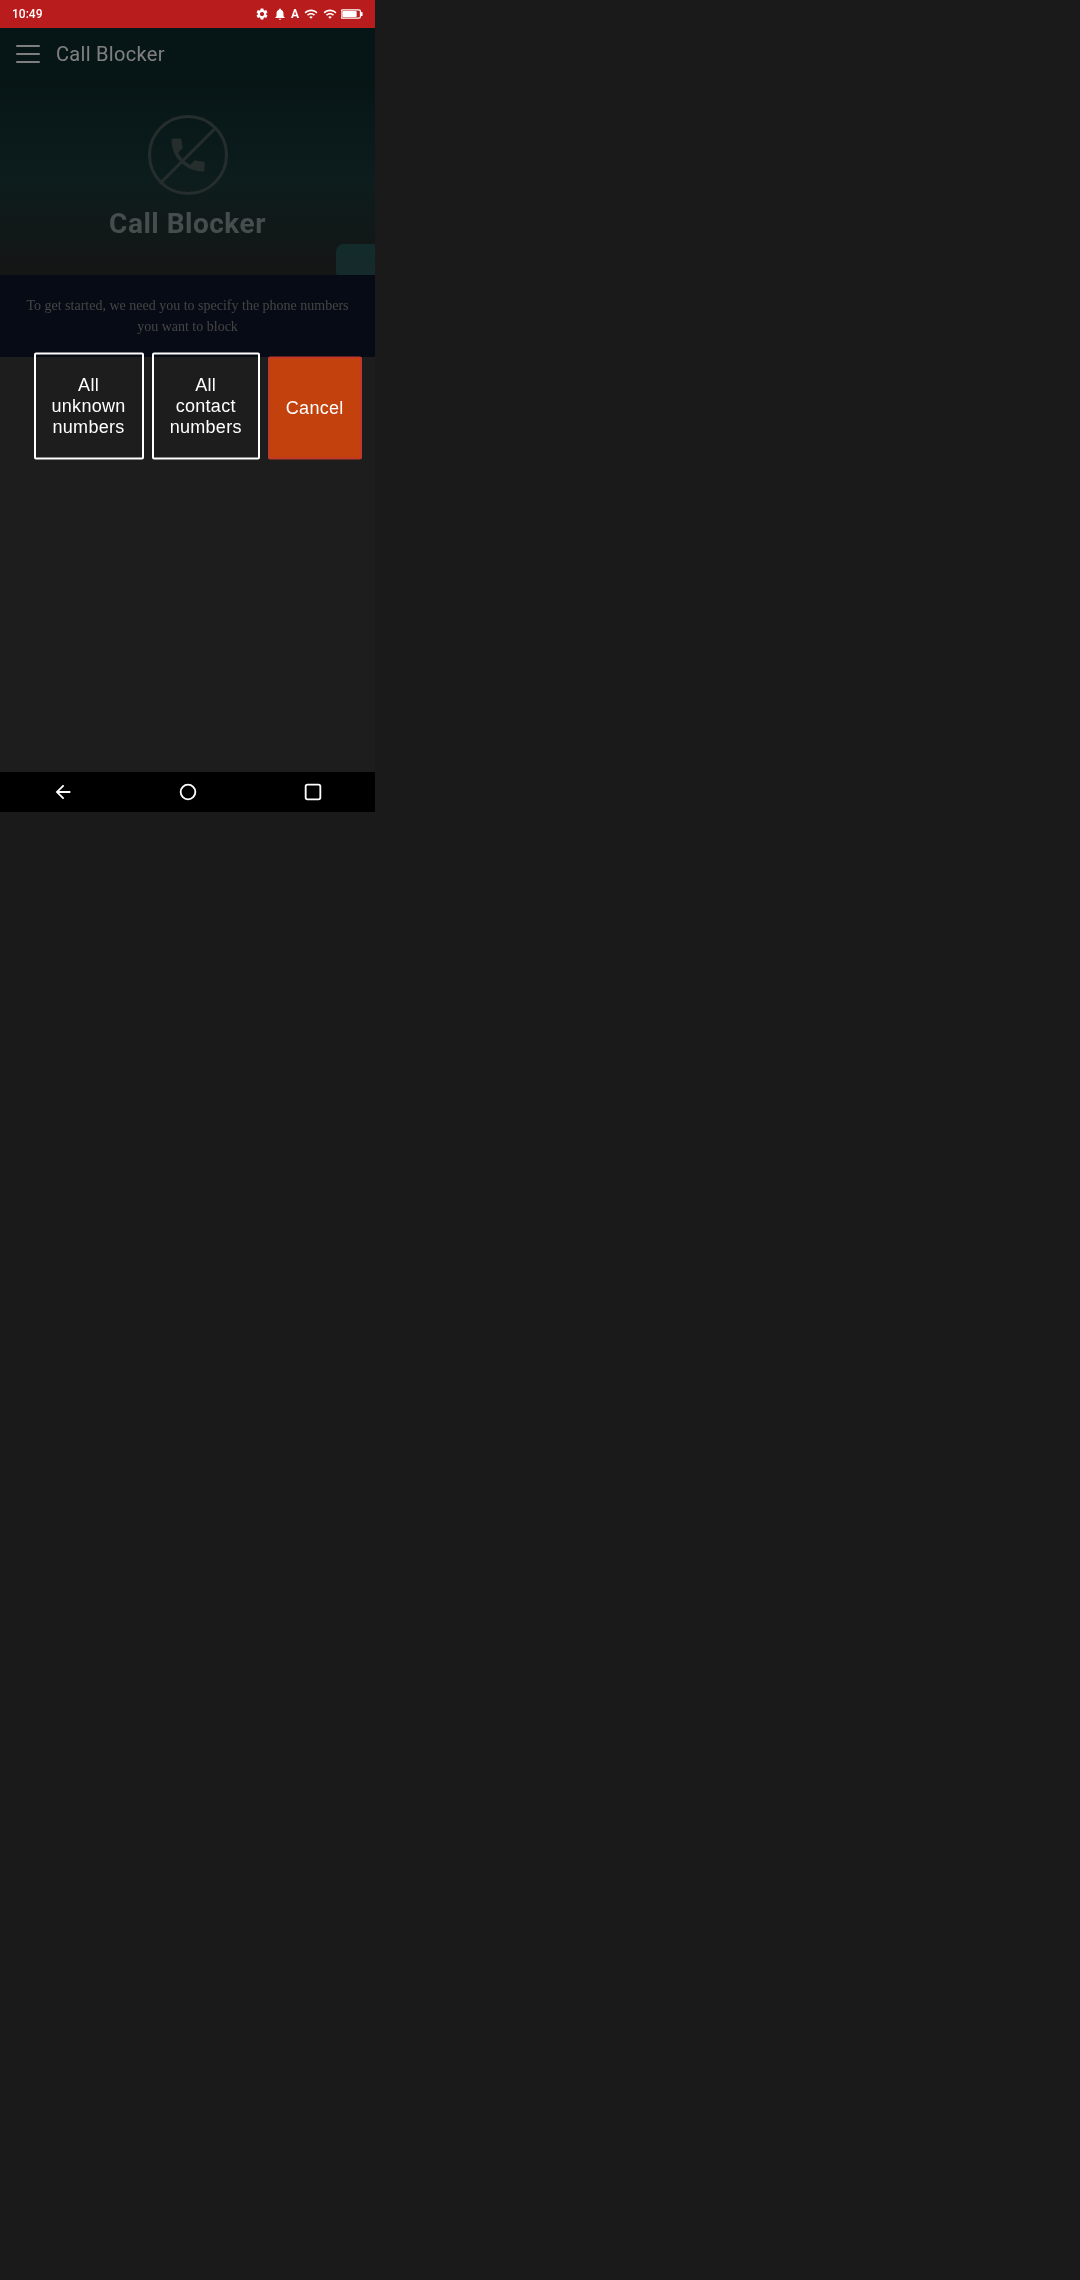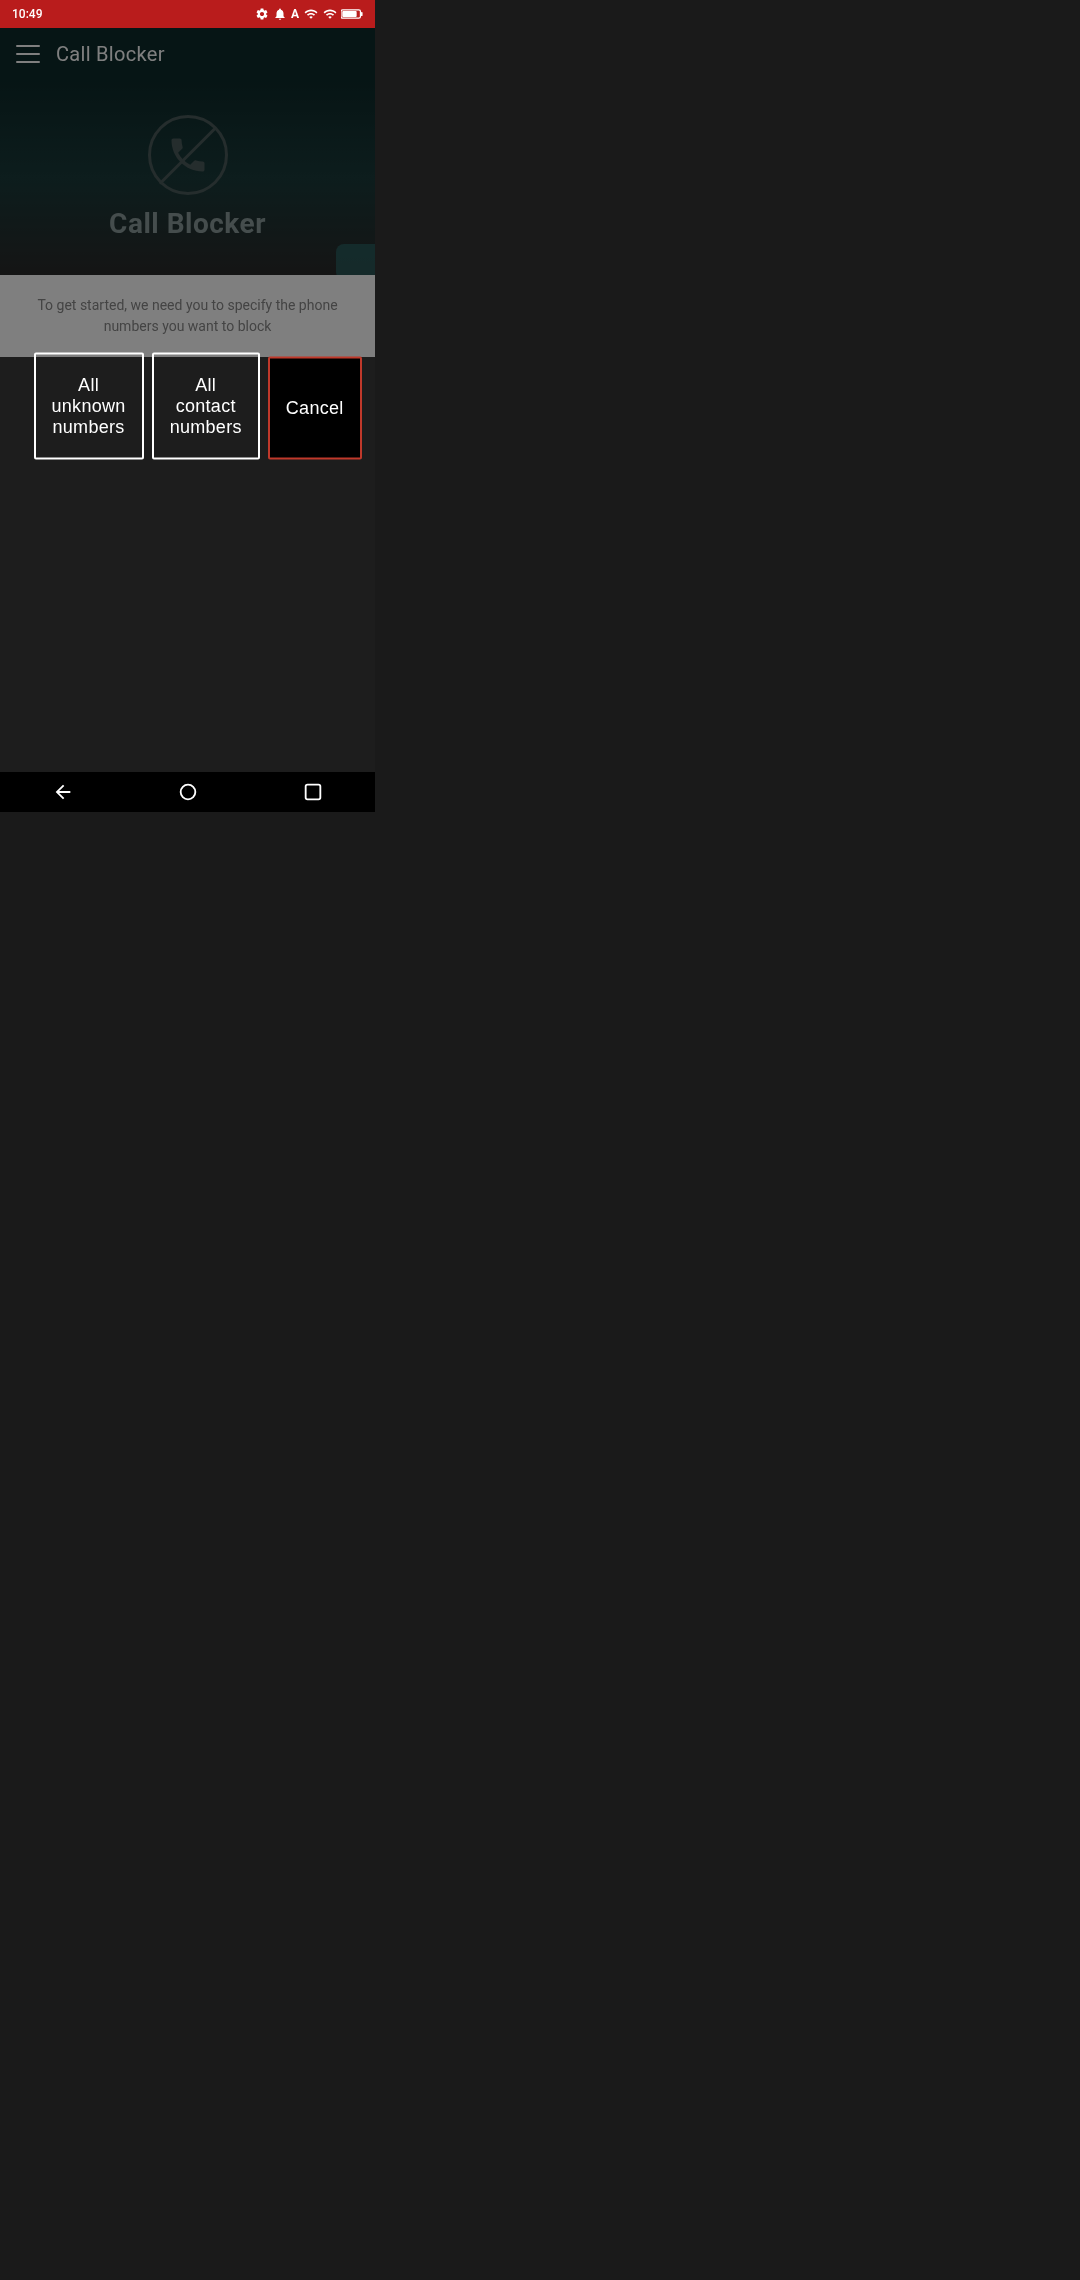--- a/index.html
+++ b/index.html
@@ -137,23 +137,24 @@
       width: 44px;
       height: 36px;
       background: #2a6060;
       border-radius: 8px 0 0 8px;
       opacity: 0.8;
     }
 
     
     .bg-content {
       width: 100%;
-      background: #ffffff;
+      background: #0f172a;
       padding: 20px 16px;
       position: relative;
+      font-family: Liberation Serif, serif;
     }
 
     .bg-text {
       color: #888;
       font-size: 14px;
       line-height: 1.5;
       text-align: center;
     }
 
     
@@ -191,21 +192,21 @@
       text-align: center;
       cursor: pointer;
       border-radius: 2px;
       letter-spacing: 0.3px;
     }
 
     .cancel-btn {
       width: 100%;
       padding: 16px 16px;
       border: 2px solid #c0392b;
-      background: #000000;
+      background: #c2410c;
       color: white;
       font-size: 18px;
       font-weight: 500;
       text-align: center;
       cursor: pointer;
       border-radius: 2px;
       letter-spacing: 0.3px;
       margin-top: 4px;
     }
 

